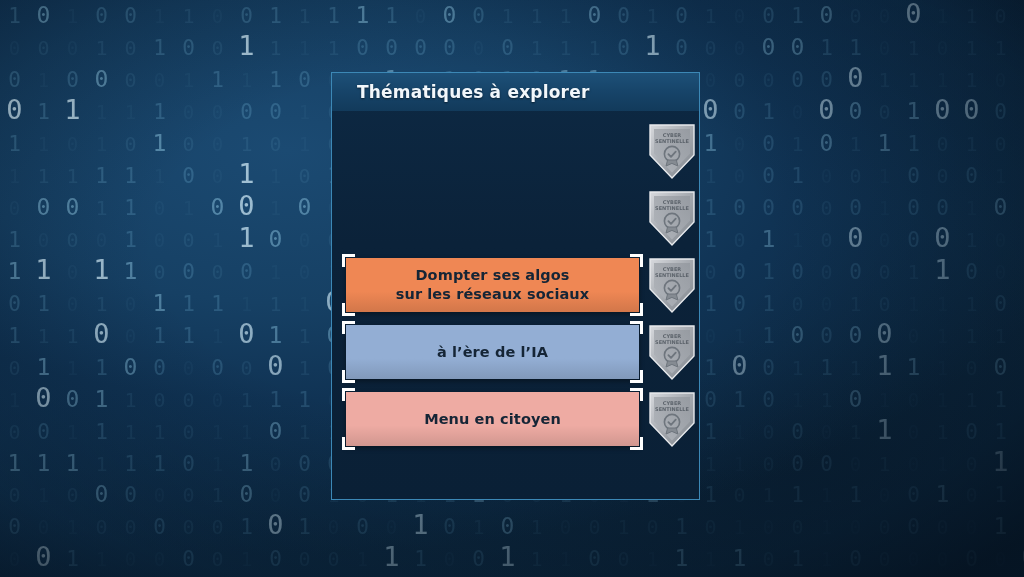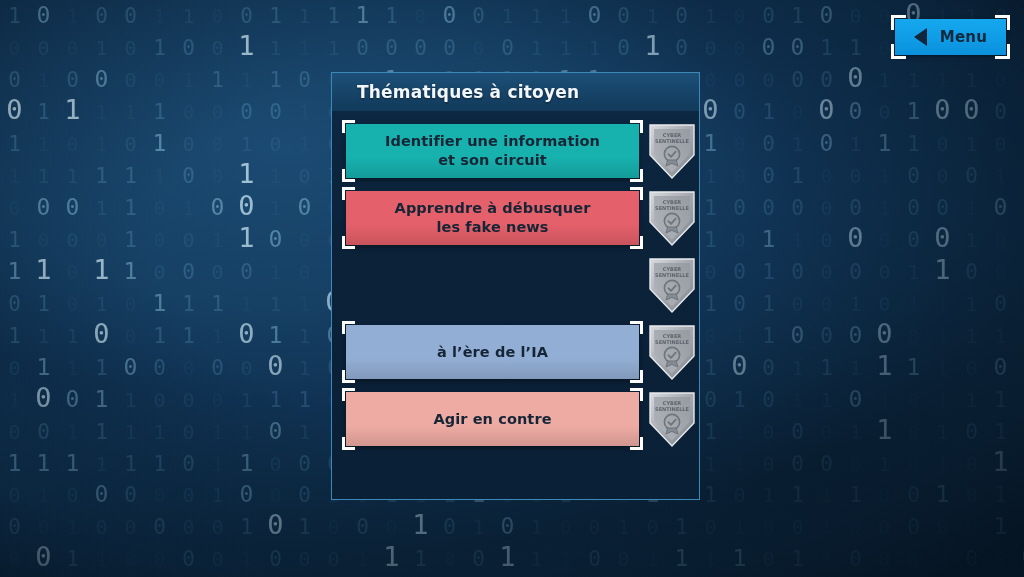--- a/index.html
+++ b/index.html
@@ -115,96 +115,80 @@
 <span style="opacity:0.45;font-size:23px;color:#8fc8e4;">1</span><span style="opacity:0.45;font-size:23px;color:#8fc8e4;">1</span><span style="opacity:0.44;font-size:23px;color:#8fc8e4;">1</span><span style="opacity:0.13;font-size:20px;color:#5f9dbe;">1</span><span style="opacity:0.23;font-size:21px;color:#6fb0d2;">1</span><span style="opacity:0.23;font-size:21px;color:#6fb0d2;">1</span><span style="opacity:0.22;font-size:21px;color:#6fb0d2;">0</span><span style="opacity:0.06;font-size:19px;color:#5792b4;">1</span><span style="opacity:0.39;font-size:23px;color:#8fc8e4;">1</span><span style="opacity:0.12;font-size:20px;color:#5f9dbe;">0</span><span style="opacity:0.21;font-size:21px;color:#6fb0d2;">0</span><span style="opacity:0.20;font-size:21px;color:#6fb0d2;">0</span><span style="opacity:0.11;font-size:20px;color:#5f9dbe;">0</span><span style="opacity:0.06;font-size:19px;color:#5792b4;">1</span><span style="opacity:0.06;font-size:19px;color:#5792b4;">1</span><span style="opacity:0.10;font-size:20px;color:#5f9dbe;">0</span><span style="opacity:0.18;font-size:21px;color:#6fb0d2;">0</span><span style="opacity:0.05;font-size:19px;color:#5792b4;">0</span><span style="opacity:0.05;font-size:19px;color:#5792b4;">0</span><span style="opacity:0.09;font-size:20px;color:#5f9dbe;">0</span><span style="opacity:0.16;font-size:21px;color:#6fb0d2;">0</span><span style="opacity:0.16;font-size:21px;color:#6fb0d2;">0</span><span style="opacity:0.05;font-size:19px;color:#5792b4;">1</span><span style="opacity:0.28;font-size:23px;color:#8fc8e4;">1</span><span style="opacity:0.08;font-size:20px;color:#5f9dbe;">1</span><span style="opacity:0.04;font-size:19px;color:#5792b4;">1</span><span style="opacity:0.08;font-size:20px;color:#5f9dbe;">0</span><span style="opacity:0.13;font-size:21px;color:#6fb0d2;">0</span><span style="opacity:0.13;font-size:21px;color:#6fb0d2;">0</span><span style="opacity:0.04;font-size:19px;color:#5792b4;">0</span><span style="opacity:0.07;font-size:20px;color:#5f9dbe;">1</span><span style="opacity:0.03;font-size:19px;color:#5792b4;">0</span><span style="opacity:0.03;font-size:19px;color:#5792b4;">1</span><span style="opacity:0.06;font-size:20px;color:#5f9dbe;">0</span><span style="opacity:0.28;font-size:27px;color:#cfeaf7;">1</span><span style="opacity:0.18;font-size:23px;color:#8fc8e4;">1</span>
 <span style="opacity:0.14;font-size:20px;color:#5f9dbe;">0</span><span style="opacity:0.07;font-size:19px;color:#5792b4;">1</span><span style="opacity:0.13;font-size:20px;color:#5f9dbe;">0</span><span style="opacity:0.42;font-size:23px;color:#8fc8e4;">0</span><span style="opacity:0.23;font-size:21px;color:#6fb0d2;">0</span><span style="opacity:0.07;font-size:19px;color:#5792b4;">0</span><span style="opacity:0.12;font-size:20px;color:#5f9dbe;">0</span><span style="opacity:0.12;font-size:20px;color:#5f9dbe;">1</span><span style="opacity:0.38;font-size:23px;color:#8fc8e4;">0</span><span style="opacity:0.06;font-size:19px;color:#5792b4;">0</span><span style="opacity:0.20;font-size:21px;color:#6fb0d2;">0</span><span style="opacity:0.11;font-size:20px;color:#5f9dbe;">1</span><span style="opacity:0.11;font-size:20px;color:#5f9dbe;">0</span><span style="opacity:0.19;font-size:21px;color:#6fb0d2;">1</span><span style="opacity:0.10;font-size:20px;color:#5f9dbe;">1</span><span style="opacity:0.18;font-size:21px;color:#6fb0d2;">1</span><span style="opacity:0.32;font-size:23px;color:#8fc8e4;">1</span><span style="opacity:0.10;font-size:20px;color:#5f9dbe;">0</span><span style="opacity:0.09;font-size:20px;color:#5f9dbe;">0</span><span style="opacity:0.16;font-size:21px;color:#6fb0d2;">1</span><span style="opacity:0.05;font-size:19px;color:#5792b4;">0</span><span style="opacity:0.05;font-size:19px;color:#5792b4;">1</span><span style="opacity:0.27;font-size:23px;color:#8fc8e4;">1</span><span style="opacity:0.04;font-size:19px;color:#5792b4;">0</span><span style="opacity:0.14;font-size:21px;color:#6fb0d2;">1</span><span style="opacity:0.08;font-size:20px;color:#5f9dbe;">0</span><span style="opacity:0.07;font-size:20px;color:#5f9dbe;">1</span><span style="opacity:0.13;font-size:21px;color:#6fb0d2;">1</span><span style="opacity:0.04;font-size:19px;color:#5792b4;">1</span><span style="opacity:0.12;font-size:21px;color:#6fb0d2;">1</span><span style="opacity:0.03;font-size:19px;color:#5792b4;">0</span><span style="opacity:0.11;font-size:21px;color:#6fb0d2;">0</span><span style="opacity:0.19;font-size:23px;color:#8fc8e4;">1</span><span style="opacity:0.06;font-size:20px;color:#5f9dbe;">0</span><span style="opacity:0.10;font-size:21px;color:#6fb0d2;">1</span><span style="opacity:0.09;font-size:21px;color:#6fb0d2;">1</span>
 <span style="opacity:0.24;font-size:21px;color:#6fb0d2;">0</span><span style="opacity:0.07;font-size:19px;color:#5792b4;">0</span><span style="opacity:0.07;font-size:19px;color:#5792b4;">1</span><span style="opacity:0.12;font-size:20px;color:#5f9dbe;">0</span><span style="opacity:0.12;font-size:20px;color:#5f9dbe;">0</span><span style="opacity:0.22;font-size:21px;color:#6fb0d2;">0</span><span style="opacity:0.12;font-size:20px;color:#5f9dbe;">0</span><span style="opacity:0.12;font-size:20px;color:#5f9dbe;">0</span><span style="opacity:0.20;font-size:21px;color:#6fb0d2;">1</span><span style="opacity:0.54;font-size:27px;color:#cfeaf7;">0</span><span style="opacity:0.19;font-size:21px;color:#6fb0d2;">1</span><span style="opacity:0.06;font-size:19px;color:#5792b4;">0</span><span style="opacity:0.19;font-size:21px;color:#6fb0d2;">0</span><span style="opacity:0.05;font-size:19px;color:#5792b4;">0</span><span style="opacity:0.48;font-size:27px;color:#cfeaf7;">1</span><span style="opacity:0.17;font-size:21px;color:#6fb0d2;">0</span><span style="opacity:0.09;font-size:20px;color:#5f9dbe;">1</span><span style="opacity:0.30;font-size:23px;color:#8fc8e4;">0</span><span style="opacity:0.09;font-size:20px;color:#5f9dbe;">1</span><span style="opacity:0.05;font-size:19px;color:#5792b4;">0</span><span style="opacity:0.08;font-size:20px;color:#5f9dbe;">0</span><span style="opacity:0.08;font-size:20px;color:#5f9dbe;">1</span><span style="opacity:0.08;font-size:20px;color:#5f9dbe;">0</span><span style="opacity:0.14;font-size:21px;color:#6fb0d2;">1</span><span style="opacity:0.08;font-size:20px;color:#5f9dbe;">0</span><span style="opacity:0.04;font-size:19px;color:#5792b4;">1</span><span style="opacity:0.04;font-size:19px;color:#5792b4;">0</span><span style="opacity:0.07;font-size:20px;color:#5f9dbe;">0</span><span style="opacity:0.03;font-size:19px;color:#5792b4;">1</span><span style="opacity:0.03;font-size:19px;color:#5792b4;">0</span><span style="opacity:0.06;font-size:20px;color:#5f9dbe;">0</span><span style="opacity:0.10;font-size:21px;color:#6fb0d2;">0</span><span style="opacity:0.06;font-size:20px;color:#5f9dbe;">0</span><span style="opacity:0.03;font-size:19px;color:#5792b4;">0</span><span style="opacity:0.17;font-size:23px;color:#8fc8e4;">1</span><span style="opacity:0.05;font-size:20px;color:#5f9dbe;">0</span>
 <span style="opacity:0.07;font-size:19px;color:#5792b4;">0</span><span style="opacity:0.61;font-size:27px;color:#cfeaf7;">0</span><span style="opacity:0.22;font-size:21px;color:#6fb0d2;">1</span><span style="opacity:0.06;font-size:19px;color:#5792b4;">1</span><span style="opacity:0.06;font-size:19px;color:#5792b4;">0</span><span style="opacity:0.06;font-size:19px;color:#5792b4;">0</span><span style="opacity:0.20;font-size:21px;color:#6fb0d2;">0</span><span style="opacity:0.11;font-size:20px;color:#5f9dbe;">0</span><span style="opacity:0.06;font-size:19px;color:#5792b4;">1</span><span style="opacity:0.19;font-size:21px;color:#6fb0d2;">0</span><span style="opacity:0.10;font-size:20px;color:#5f9dbe;">0</span><span style="opacity:0.10;font-size:20px;color:#5f9dbe;">0</span><span style="opacity:0.05;font-size:19px;color:#5792b4;">1</span><span style="opacity:0.47;font-size:27px;color:#cfeaf7;">1</span><span style="opacity:0.17;font-size:21px;color:#6fb0d2;">1</span><span style="opacity:0.05;font-size:19px;color:#5792b4;">0</span><span style="opacity:0.16;font-size:21px;color:#6fb0d2;">0</span><span style="opacity:0.43;font-size:27px;color:#cfeaf7;">1</span><span style="opacity:0.09;font-size:20px;color:#5f9dbe;">1</span><span style="opacity:0.04;font-size:19px;color:#5792b4;">1</span><span style="opacity:0.14;font-size:21px;color:#6fb0d2;">0</span><span style="opacity:0.08;font-size:20px;color:#5f9dbe;">0</span><span style="opacity:0.04;font-size:19px;color:#5792b4;">1</span><span style="opacity:0.24;font-size:23px;color:#8fc8e4;">1</span><span style="opacity:0.04;font-size:19px;color:#5792b4;">1</span><span style="opacity:0.23;font-size:23px;color:#8fc8e4;">1</span><span style="opacity:0.07;font-size:20px;color:#5f9dbe;">0</span><span style="opacity:0.12;font-size:21px;color:#6fb0d2;">1</span><span style="opacity:0.03;font-size:19px;color:#5792b4;">1</span><span style="opacity:0.11;font-size:21px;color:#6fb0d2;">0</span><span style="opacity:0.06;font-size:20px;color:#5f9dbe;">0</span><span style="opacity:0.03;font-size:19px;color:#5792b4;">0</span><span style="opacity:0.03;font-size:19px;color:#5792b4;">0</span><span style="opacity:0.09;font-size:21px;color:#6fb0d2;">0</span><span style="opacity:0.03;font-size:19px;color:#5792b4;">0</span><span style="opacity:0.22;font-size:27px;color:#cfeaf7;">0</span>
 <span style="opacity:0.60;font-size:27px;color:#cfeaf7;">1</span><span style="opacity:0.33;font-size:23px;color:#8fc8e4;">0</span><span style="opacity:0.31;font-size:23px;color:#8fc8e4;">1</span><span style="opacity:0.43;font-size:27px;color:#cfeaf7;">1</span><span style="opacity:0.42;font-size:27px;color:#cfeaf7;">0</span><span style="opacity:0.31;font-size:27px;color:#cfeaf7;">1</span><span style="opacity:0.29;font-size:27px;color:#cfeaf7;">1</span><span style="opacity:0.23;font-size:27px;color:#cfeaf7;">0</span>
 
 
 </div>
   <div id="vig"></div>
 
-  <div id="menu-btn">
-    <span class="tri"></span>
-    <span class="lbl">Menu</span>
-    <span class="br c-tl" style="left:-4px;top:-4px;width:15px;height:15px;"></span>
-    <span class="br c-bl" style="left:-4px;bottom:-4px;width:15px;height:15px;"></span>
-    <span class="br c-tr" style="right:-4px;top:-4px;width:15px;height:15px;"></span>
-    <span class="br c-br" style="right:-4px;bottom:-4px;width:15px;height:15px;"></span>
-  </div>
 
   <div id="panel">
     <div id="panel-header">
-      <span id="panel-title">Thématiques à citoyen</span>
+      <span id="panel-title">Thématiques à explorer</span>
     </div>
 
     <div id="panel-body">
         <div class="row">
-          <div class="theme-btn" style="background: linear-gradient(rgb(23, 177, 174) 0%, rgb(23, 177, 174) 62%, rgba(0, 0, 0, 0.12) 100%) rgb(23, 177, 174);">
-            <span class="line">Identifier une information</span>
-            <span class="line sub">et son circuit</span>
+          <div class="badge"><svg viewBox="0 0 52 60" width="52" height="60" aria-hidden="true">
+              <defs>
+                <linearGradient id="shg" x1="0" y1="0" x2="1" y2="1">
+                  <stop offset="0%" stop-color="#d8dade"></stop>
+                  <stop offset="45%" stop-color="#a8acb2"></stop>
+                  <stop offset="100%" stop-color="#7f858c"></stop>
+                </linearGradient>
+                <linearGradient id="shg2" x1="0" y1="0" x2="0" y2="1">
+                  <stop offset="0%" stop-color="#8b9097"></stop>
+                  <stop offset="100%" stop-color="#b9bdc3"></stop>
+                </linearGradient>
+              </defs>
+              <path d="M4 4 L48 4 L48 34 L26 57 L4 34 Z" fill="url(#shg)" stroke="#e7e9ec" stroke-width="1.4"></path>
+              <path d="M8 8 L44 8 L44 32.5 L26 51.5 L8 32.5 Z" fill="url(#shg2)" opacity=".55"></path>
+              <text x="26" y="16" text-anchor="middle" font-family="DejaVu Sans, sans-serif" font-size="5" font-weight="bold" fill="#5d646c">CYBER</text>
+              <text x="26" y="22" text-anchor="middle" font-family="DejaVu Sans, sans-serif" font-size="5" font-weight="bold" fill="#5d646c">SENTINELLE</text>
+              <circle cx="26" cy="33" r="7.6" fill="none" stroke="#6e757d" stroke-width="1.6"></circle>
+              <path d="M22.4 33.2 l2.6 2.7 l4.7 -5.2" fill="none" stroke="#6e757d" stroke-width="1.8" stroke-linecap="round" stroke-linejoin="round"></path>
+              <path d="M21.6 39 l-1.6 6 l5.9 -2.6 l6 2.6 l-1.6 -6 Z" fill="#858b92" stroke="#6e757d" stroke-width="1"></path>
+            </svg></div>
+        </div>
+        <div class="row">
+          <div class="badge"><svg viewBox="0 0 52 60" width="52" height="60" aria-hidden="true">
+              <defs>
+                <linearGradient id="shg" x1="0" y1="0" x2="1" y2="1">
+                  <stop offset="0%" stop-color="#d8dade"></stop>
+                  <stop offset="45%" stop-color="#a8acb2"></stop>
+                  <stop offset="100%" stop-color="#7f858c"></stop>
+                </linearGradient>
+                <linearGradient id="shg2" x1="0" y1="0" x2="0" y2="1">
+                  <stop offset="0%" stop-color="#8b9097"></stop>
+                  <stop offset="100%" stop-color="#b9bdc3"></stop>
+                </linearGradient>
+              </defs>
+              <path d="M4 4 L48 4 L48 34 L26 57 L4 34 Z" fill="url(#shg)" stroke="#e7e9ec" stroke-width="1.4"></path>
+              <path d="M8 8 L44 8 L44 32.5 L26 51.5 L8 32.5 Z" fill="url(#shg2)" opacity=".55"></path>
+              <text x="26" y="16" text-anchor="middle" font-family="DejaVu Sans, sans-serif" font-size="5" font-weight="bold" fill="#5d646c">CYBER</text>
+              <text x="26" y="22" text-anchor="middle" font-family="DejaVu Sans, sans-serif" font-size="5" font-weight="bold" fill="#5d646c">SENTINELLE</text>
+              <circle cx="26" cy="33" r="7.6" fill="none" stroke="#6e757d" stroke-width="1.6"></circle>
+              <path d="M22.4 33.2 l2.6 2.7 l4.7 -5.2" fill="none" stroke="#6e757d" stroke-width="1.8" stroke-linecap="round" stroke-linejoin="round"></path>
+              <path d="M21.6 39 l-1.6 6 l5.9 -2.6 l6 2.6 l-1.6 -6 Z" fill="#858b92" stroke="#6e757d" stroke-width="1"></path>
+            </svg></div>
+        </div>
+        <div class="row">
+          <div class="theme-btn" style="background: linear-gradient(rgb(239, 135, 84) 0%, rgb(239, 135, 84) 62%, rgba(0, 0, 0, 0.12) 100%) rgb(239, 135, 84);">
+            <span class="line">Dompter ses algos</span>
+            <span class="line sub">sur les réseaux sociaux</span>
             <span class="br c-tl" style="width: 13px; height: 13px; left: -4px; top: -4px;"></span>
             <span class="br c-bl" style="width: 13px; height: 13px; left: -4px; bottom: -4px;"></span>
             <span class="br c-tr" style="width: 13px; height: 13px; right: -4px; top: -4px;"></span>
             <span class="br c-br" style="width: 13px; height: 13px; right: -4px; bottom: -4px;"></span>
           </div>
-          <div class="badge"><svg viewBox="0 0 52 60" width="52" height="60" aria-hidden="true">
-              <defs>
-                <linearGradient id="shg" x1="0" y1="0" x2="1" y2="1">
-                  <stop offset="0%" stop-color="#d8dade"></stop>
-                  <stop offset="45%" stop-color="#a8acb2"></stop>
-                  <stop offset="100%" stop-color="#7f858c"></stop>
-                </linearGradient>
-                <linearGradient id="shg2" x1="0" y1="0" x2="0" y2="1">
-                  <stop offset="0%" stop-color="#8b9097"></stop>
-                  <stop offset="100%" stop-color="#b9bdc3"></stop>
-                </linearGradient>
-              </defs>
-              <path d="M4 4 L48 4 L48 34 L26 57 L4 34 Z" fill="url(#shg)" stroke="#e7e9ec" stroke-width="1.4"></path>
-              <path d="M8 8 L44 8 L44 32.5 L26 51.5 L8 32.5 Z" fill="url(#shg2)" opacity=".55"></path>
-              <text x="26" y="16" text-anchor="middle" font-family="DejaVu Sans, sans-serif" font-size="5" font-weight="bold" fill="#5d646c">CYBER</text>
-              <text x="26" y="22" text-anchor="middle" font-family="DejaVu Sans, sans-serif" font-size="5" font-weight="bold" fill="#5d646c">SENTINELLE</text>
-              <circle cx="26" cy="33" r="7.6" fill="none" stroke="#6e757d" stroke-width="1.6"></circle>
-              <path d="M22.4 33.2 l2.6 2.7 l4.7 -5.2" fill="none" stroke="#6e757d" stroke-width="1.8" stroke-linecap="round" stroke-linejoin="round"></path>
-              <path d="M21.6 39 l-1.6 6 l5.9 -2.6 l6 2.6 l-1.6 -6 Z" fill="#858b92" stroke="#6e757d" stroke-width="1"></path>
-            </svg></div>
-        </div>
-        <div class="row">
-          <div class="theme-btn" style="background: linear-gradient(rgb(228, 96, 106) 0%, rgb(228, 96, 106) 62%, rgba(0, 0, 0, 0.12) 100%) rgb(228, 96, 106);">
-            <span class="line">Apprendre à débusquer</span>
-            <span class="line sub">les fake news</span>
-            <span class="br c-tl" style="width: 13px; height: 13px; left: -4px; top: -4px;"></span>
-            <span class="br c-bl" style="width: 13px; height: 13px; left: -4px; bottom: -4px;"></span>
-            <span class="br c-tr" style="width: 13px; height: 13px; right: -4px; top: -4px;"></span>
-            <span class="br c-br" style="width: 13px; height: 13px; right: -4px; bottom: -4px;"></span>
-          </div>
-          <div class="badge"><svg viewBox="0 0 52 60" width="52" height="60" aria-hidden="true">
-              <defs>
-                <linearGradient id="shg" x1="0" y1="0" x2="1" y2="1">
-                  <stop offset="0%" stop-color="#d8dade"></stop>
-                  <stop offset="45%" stop-color="#a8acb2"></stop>
-                  <stop offset="100%" stop-color="#7f858c"></stop>
-                </linearGradient>
-                <linearGradient id="shg2" x1="0" y1="0" x2="0" y2="1">
-                  <stop offset="0%" stop-color="#8b9097"></stop>
-                  <stop offset="100%" stop-color="#b9bdc3"></stop>
-                </linearGradient>
-              </defs>
-              <path d="M4 4 L48 4 L48 34 L26 57 L4 34 Z" fill="url(#shg)" stroke="#e7e9ec" stroke-width="1.4"></path>
-              <path d="M8 8 L44 8 L44 32.5 L26 51.5 L8 32.5 Z" fill="url(#shg2)" opacity=".55"></path>
-              <text x="26" y="16" text-anchor="middle" font-family="DejaVu Sans, sans-serif" font-size="5" font-weight="bold" fill="#5d646c">CYBER</text>
-              <text x="26" y="22" text-anchor="middle" font-family="DejaVu Sans, sans-serif" font-size="5" font-weight="bold" fill="#5d646c">SENTINELLE</text>
-              <circle cx="26" cy="33" r="7.6" fill="none" stroke="#6e757d" stroke-width="1.6"></circle>
-              <path d="M22.4 33.2 l2.6 2.7 l4.7 -5.2" fill="none" stroke="#6e757d" stroke-width="1.8" stroke-linecap="round" stroke-linejoin="round"></path>
-              <path d="M21.6 39 l-1.6 6 l5.9 -2.6 l6 2.6 l-1.6 -6 Z" fill="#858b92" stroke="#6e757d" stroke-width="1"></path>
-            </svg></div>
-        </div>
-        <div class="row">
           <div class="badge"><svg viewBox="0 0 52 60" width="52" height="60" aria-hidden="true">
               <defs>
                 <linearGradient id="shg" x1="0" y1="0" x2="1" y2="1">
                   <stop offset="0%" stop-color="#d8dade"></stop>
                   <stop offset="45%" stop-color="#a8acb2"></stop>
                   <stop offset="100%" stop-color="#7f858c"></stop>
                 </linearGradient>
                 <linearGradient id="shg2" x1="0" y1="0" x2="0" y2="1">
                   <stop offset="0%" stop-color="#8b9097"></stop>
                   <stop offset="100%" stop-color="#b9bdc3"></stop>
@@ -243,21 +227,21 @@
               <path d="M8 8 L44 8 L44 32.5 L26 51.5 L8 32.5 Z" fill="url(#shg2)" opacity=".55"></path>
               <text x="26" y="16" text-anchor="middle" font-family="DejaVu Sans, sans-serif" font-size="5" font-weight="bold" fill="#5d646c">CYBER</text>
               <text x="26" y="22" text-anchor="middle" font-family="DejaVu Sans, sans-serif" font-size="5" font-weight="bold" fill="#5d646c">SENTINELLE</text>
               <circle cx="26" cy="33" r="7.6" fill="none" stroke="#6e757d" stroke-width="1.6"></circle>
               <path d="M22.4 33.2 l2.6 2.7 l4.7 -5.2" fill="none" stroke="#6e757d" stroke-width="1.8" stroke-linecap="round" stroke-linejoin="round"></path>
               <path d="M21.6 39 l-1.6 6 l5.9 -2.6 l6 2.6 l-1.6 -6 Z" fill="#858b92" stroke="#6e757d" stroke-width="1"></path>
             </svg></div>
         </div>
         <div class="row">
           <div class="theme-btn" style="background: linear-gradient(rgb(238, 171, 163) 0%, rgb(238, 171, 163) 62%, rgba(0, 0, 0, 0.12) 100%) rgb(238, 171, 163);">
-            <span class="line">Agir en contre</span>
+            <span class="line">Menu en citoyen</span>
             <span class="br c-tl" style="width: 13px; height: 13px; left: -4px; top: -4px;"></span>
             <span class="br c-bl" style="width: 13px; height: 13px; left: -4px; bottom: -4px;"></span>
             <span class="br c-tr" style="width: 13px; height: 13px; right: -4px; top: -4px;"></span>
             <span class="br c-br" style="width: 13px; height: 13px; right: -4px; bottom: -4px;"></span>
           </div>
           <div class="badge"><svg viewBox="0 0 52 60" width="52" height="60" aria-hidden="true">
               <defs>
                 <linearGradient id="shg" x1="0" y1="0" x2="1" y2="1">
                   <stop offset="0%" stop-color="#d8dade"></stop>
                   <stop offset="45%" stop-color="#a8acb2"></stop>

